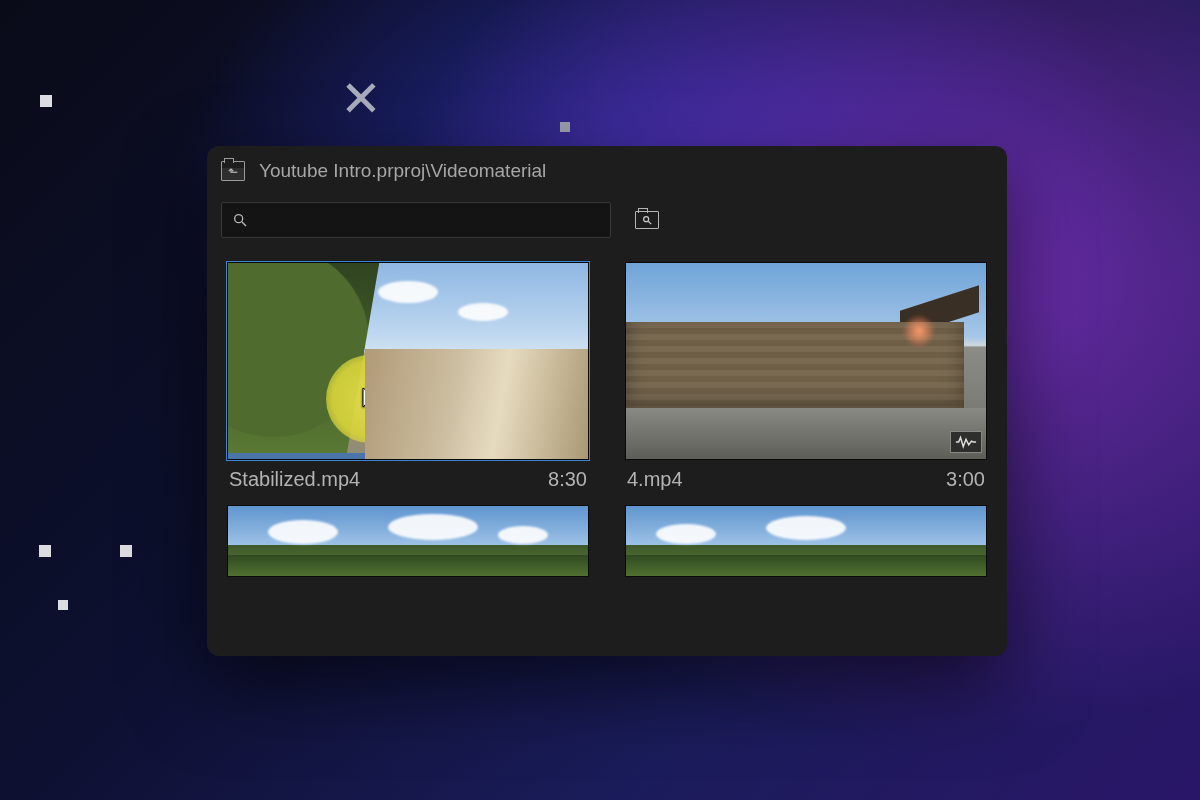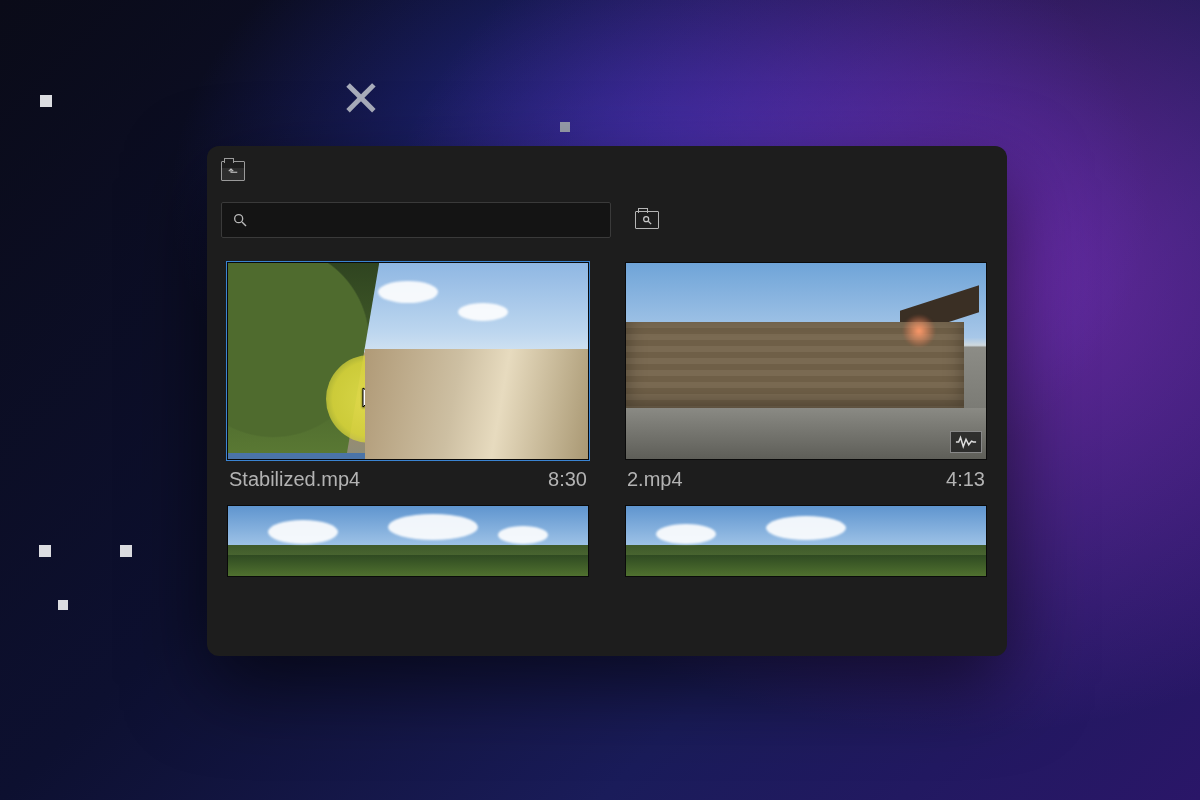--- a/index.html
+++ b/index.html
@@ -194,20 +194,21 @@
 <div class="bg-square" style="left:39px; top:545px; width:12px; height:12px;"></div>
 <div class="bg-square" style="left:120px; top:545px; width:12px; height:12px;"></div>
 <div class="bg-square" style="left:58px; top:600px; width:10px; height:10px;"></div>
 
 <div class="panel">
 
   <div class="panel-header">
     <div class="up-icon">
       <span class="up-arrow">⬑</span>
     </div>
+    <span>Youtube Intro.prproj\Videomaterial</span>
   </div>
 
   <div class="toolbar">
     <div class="search-wrap">
       <svg viewBox="0 0 24 24" fill="none" stroke-width="2">
         <circle cx="10" cy="10" r="6"></circle>
           <line x1="15" y1="15" x2="21" y2="21"></line>
       </svg>
       <input class="search-input" value="" style="">
     </div>
@@ -252,22 +253,22 @@
         <div class="wall"></div>
         <div class="flare"></div>
         <div class="ground"></div>
         <div class="badge">
           <svg viewBox="0 0 24 14">
               <path d="M1 7 L4 7 L6 2 L9 12 L12 4 L15 10 L18 6 L20 7 L23 7" fill="none" stroke-width="1.6"></path>
             </svg>
         </div>
       </div>
       <div class="meta">
-        <span>2.mp4</span>
-        <span>4:13</span>
+        <span>4.mp4</span>
+        <span>3:00</span>
       </div>
     </div>
 
     <div class="clip">
       <div class="thumb scene3 partial">
         <div class="cloud" style="left:40px; top:14px; width:70px; height:24px;"></div>
         <div class="cloud" style="left:160px; top:8px; width:90px; height:26px;"></div>
         <div class="cloud" style="left:270px; top:20px; width:50px; height:18px;"></div>
         <div class="treeline"></div>
       </div>

